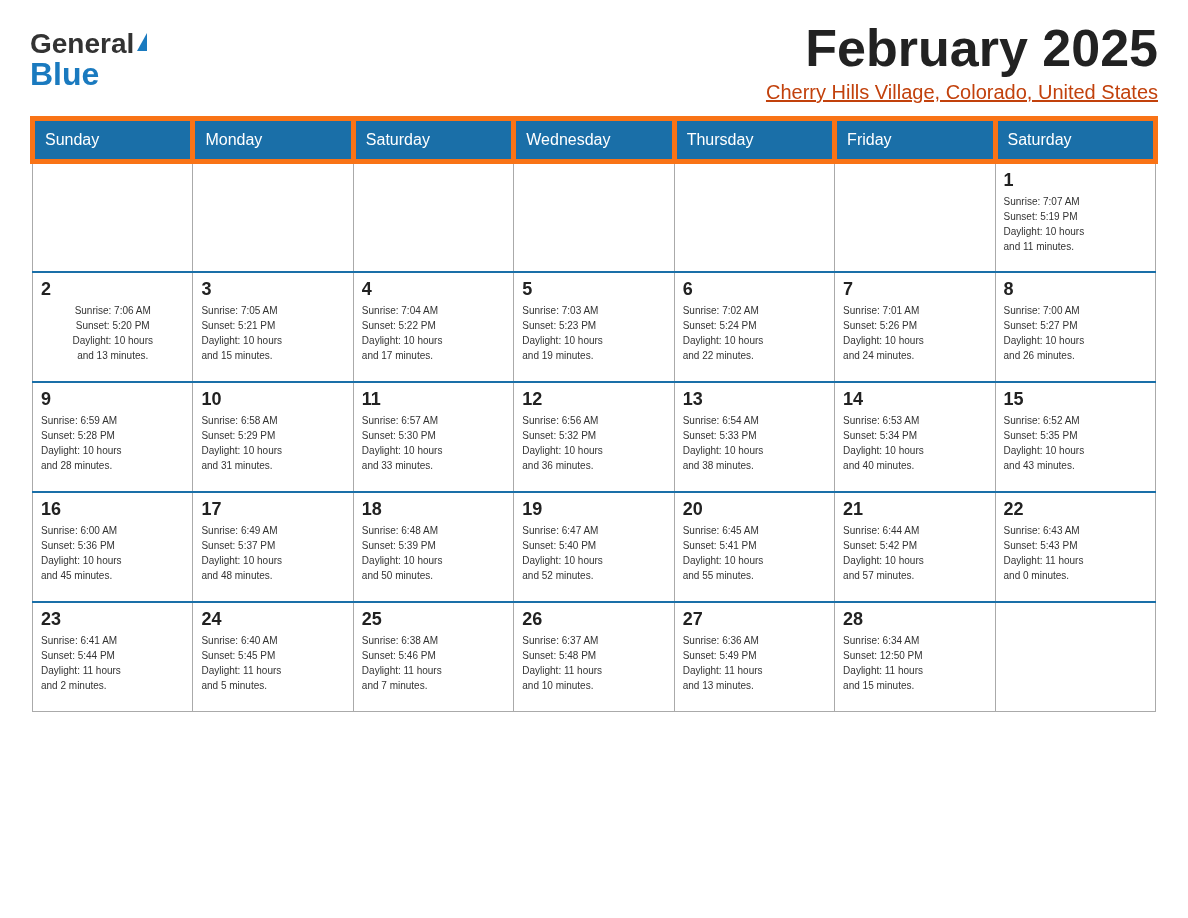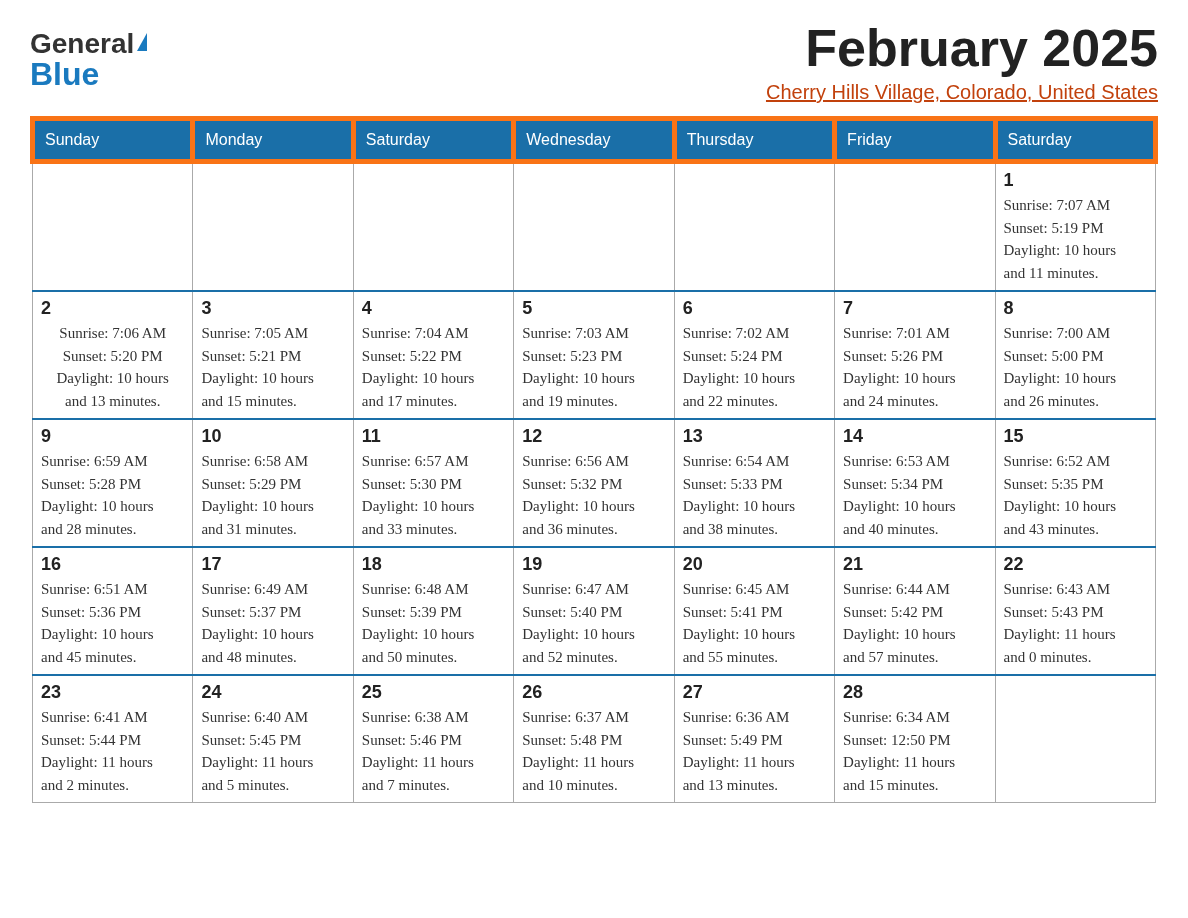--- a/index.html
+++ b/index.html
@@ -82,24 +82,23 @@
       min-height: 110px;
       height: 110px;
     }
     .day-number {
       font-size: 18px;
       font-weight: bold;
       color: #222;
       margin-bottom: 3px;
     }
     .day-info {
-      font-size: 15px;
+      font-size: 10px;
       color: #333;
       line-height: 1.5;
-      font-family: Liberation Serif, serif;
     }
     .empty-cell {
       background: #fff;
     }
     .row-divider td {
       border-top: 2px solid #1a6fa8;
     }
   </style>
 </head>
 <body>
@@ -185,21 +184,21 @@
         <td>
           <div class="day-number">7</div>
           <div class="day-info" style="white-space: pre-line;">Sunrise: 7:01 AM
 Sunset: 5:26 PM
 Daylight: 10 hours
 and 24 minutes.</div>
         </td>
         <td>
           <div class="day-number">8</div>
           <div class="day-info" style="white-space: pre-line;">Sunrise: 7:00 AM
-Sunset: 5:00 PM
+Sunset: 5:27 PM
 Daylight: 10 hours
 and 26 minutes.</div>
         </td>
       </tr>
       <tr class="row-divider">
         <td>
           <div class="day-number">9</div>
           <div class="day-info" style="white-space: pre-line;">Sunrise: 6:59 AM
 Sunset: 5:28 PM
 Daylight: 10 hours
@@ -244,21 +243,21 @@
           <div class="day-number">15</div>
           <div class="day-info" style="white-space: pre-line;">Sunrise: 6:52 AM
 Sunset: 5:35 PM
 Daylight: 10 hours
 and 43 minutes.</div>
         </td>
       </tr>
       <tr class="row-divider">
         <td>
           <div class="day-number">16</div>
-          <div class="day-info" style="white-space: pre-line;">Sunrise: 6:51 AM
+          <div class="day-info" style="white-space: pre-line;">Sunrise: 6:00 AM
 Sunset: 5:36 PM
 Daylight: 10 hours
 and 45 minutes.</div>
         </td>
         <td>
           <div class="day-number">17</div>
           <div class="day-info" style="white-space: pre-line;">Sunrise: 6:49 AM
 Sunset: 5:37 PM
 Daylight: 10 hours
 and 48 minutes.</div>

